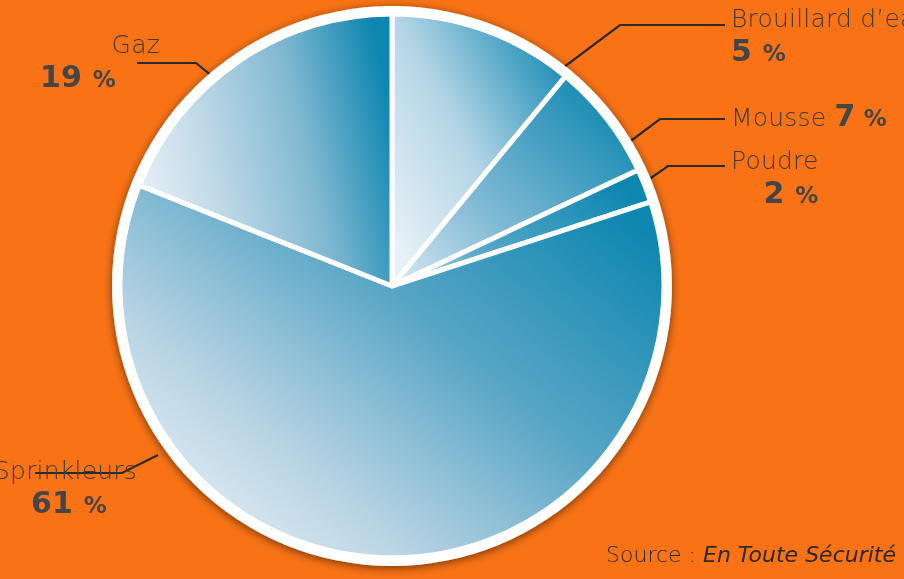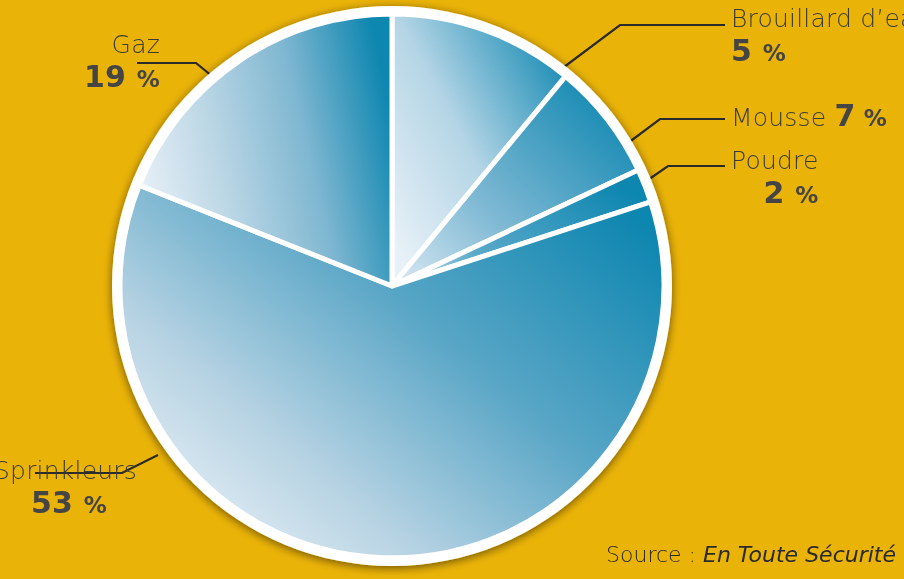--- a/index.html
+++ b/index.html
@@ -7,21 +7,21 @@
     padding: 0;
     background: #000000;
   }
   body {
     font-family: "DejaVu Sans", sans-serif;
   }
   #stage {
     position: relative;
     width: 904px;
     height: 579px;
-    background: #eab308;
+    background: #f97316;
     overflow: hidden;
   }
   #pie-svg {
     position: absolute;
     left: 0;
     top: 0;
     width: 904px;
     height: 579px;
   }
   .label {
@@ -81,21 +81,21 @@
     text-align: right;
   }
   #label-sprinkleurs {
     left: -6px;
     top: 458px;
     text-align: left;
   }
   .row2 {
     margin-top: 3px;
   }
-  #label-gaz .row2 { text-align: right; }
+  #label-gaz .row2 { text-align: left; }
   #label-sprinkleurs .row2 { text-align: center; width: 150px; }
 
   #source-note {
     position: absolute;
     right: 8px;
     bottom: 12px;
     font-size: 22px;
     font-weight: 300;
     color: #2a2a2a;
     white-space: nowrap;
@@ -192,18 +192,18 @@
     <div class="name"><span>Mousse</span> <span class="pct-inline">7</span> <span class="sym-inline">%</span></div>
   </div>
 
   <div class="label" id="label-poudre">
     <div class="name">Poudre</div>
     <div class="row2 pct"><span>2</span> <span class="sym">%</span></div>
   </div>
 
   <div class="label" id="label-sprinkleurs">
     <div class="name">Sprinkleurs</div>
-    <div class="row2 pct"><span>53</span> <span class="sym">%</span></div>
+    <div class="row2 pct"><span>61</span> <span class="sym">%</span></div>
   </div>
 
   <div id="source-note"><span>Source : </span><span class="src-name">En Toute Sécurité</span></div>
 
 </div>
 
 </body></html>

